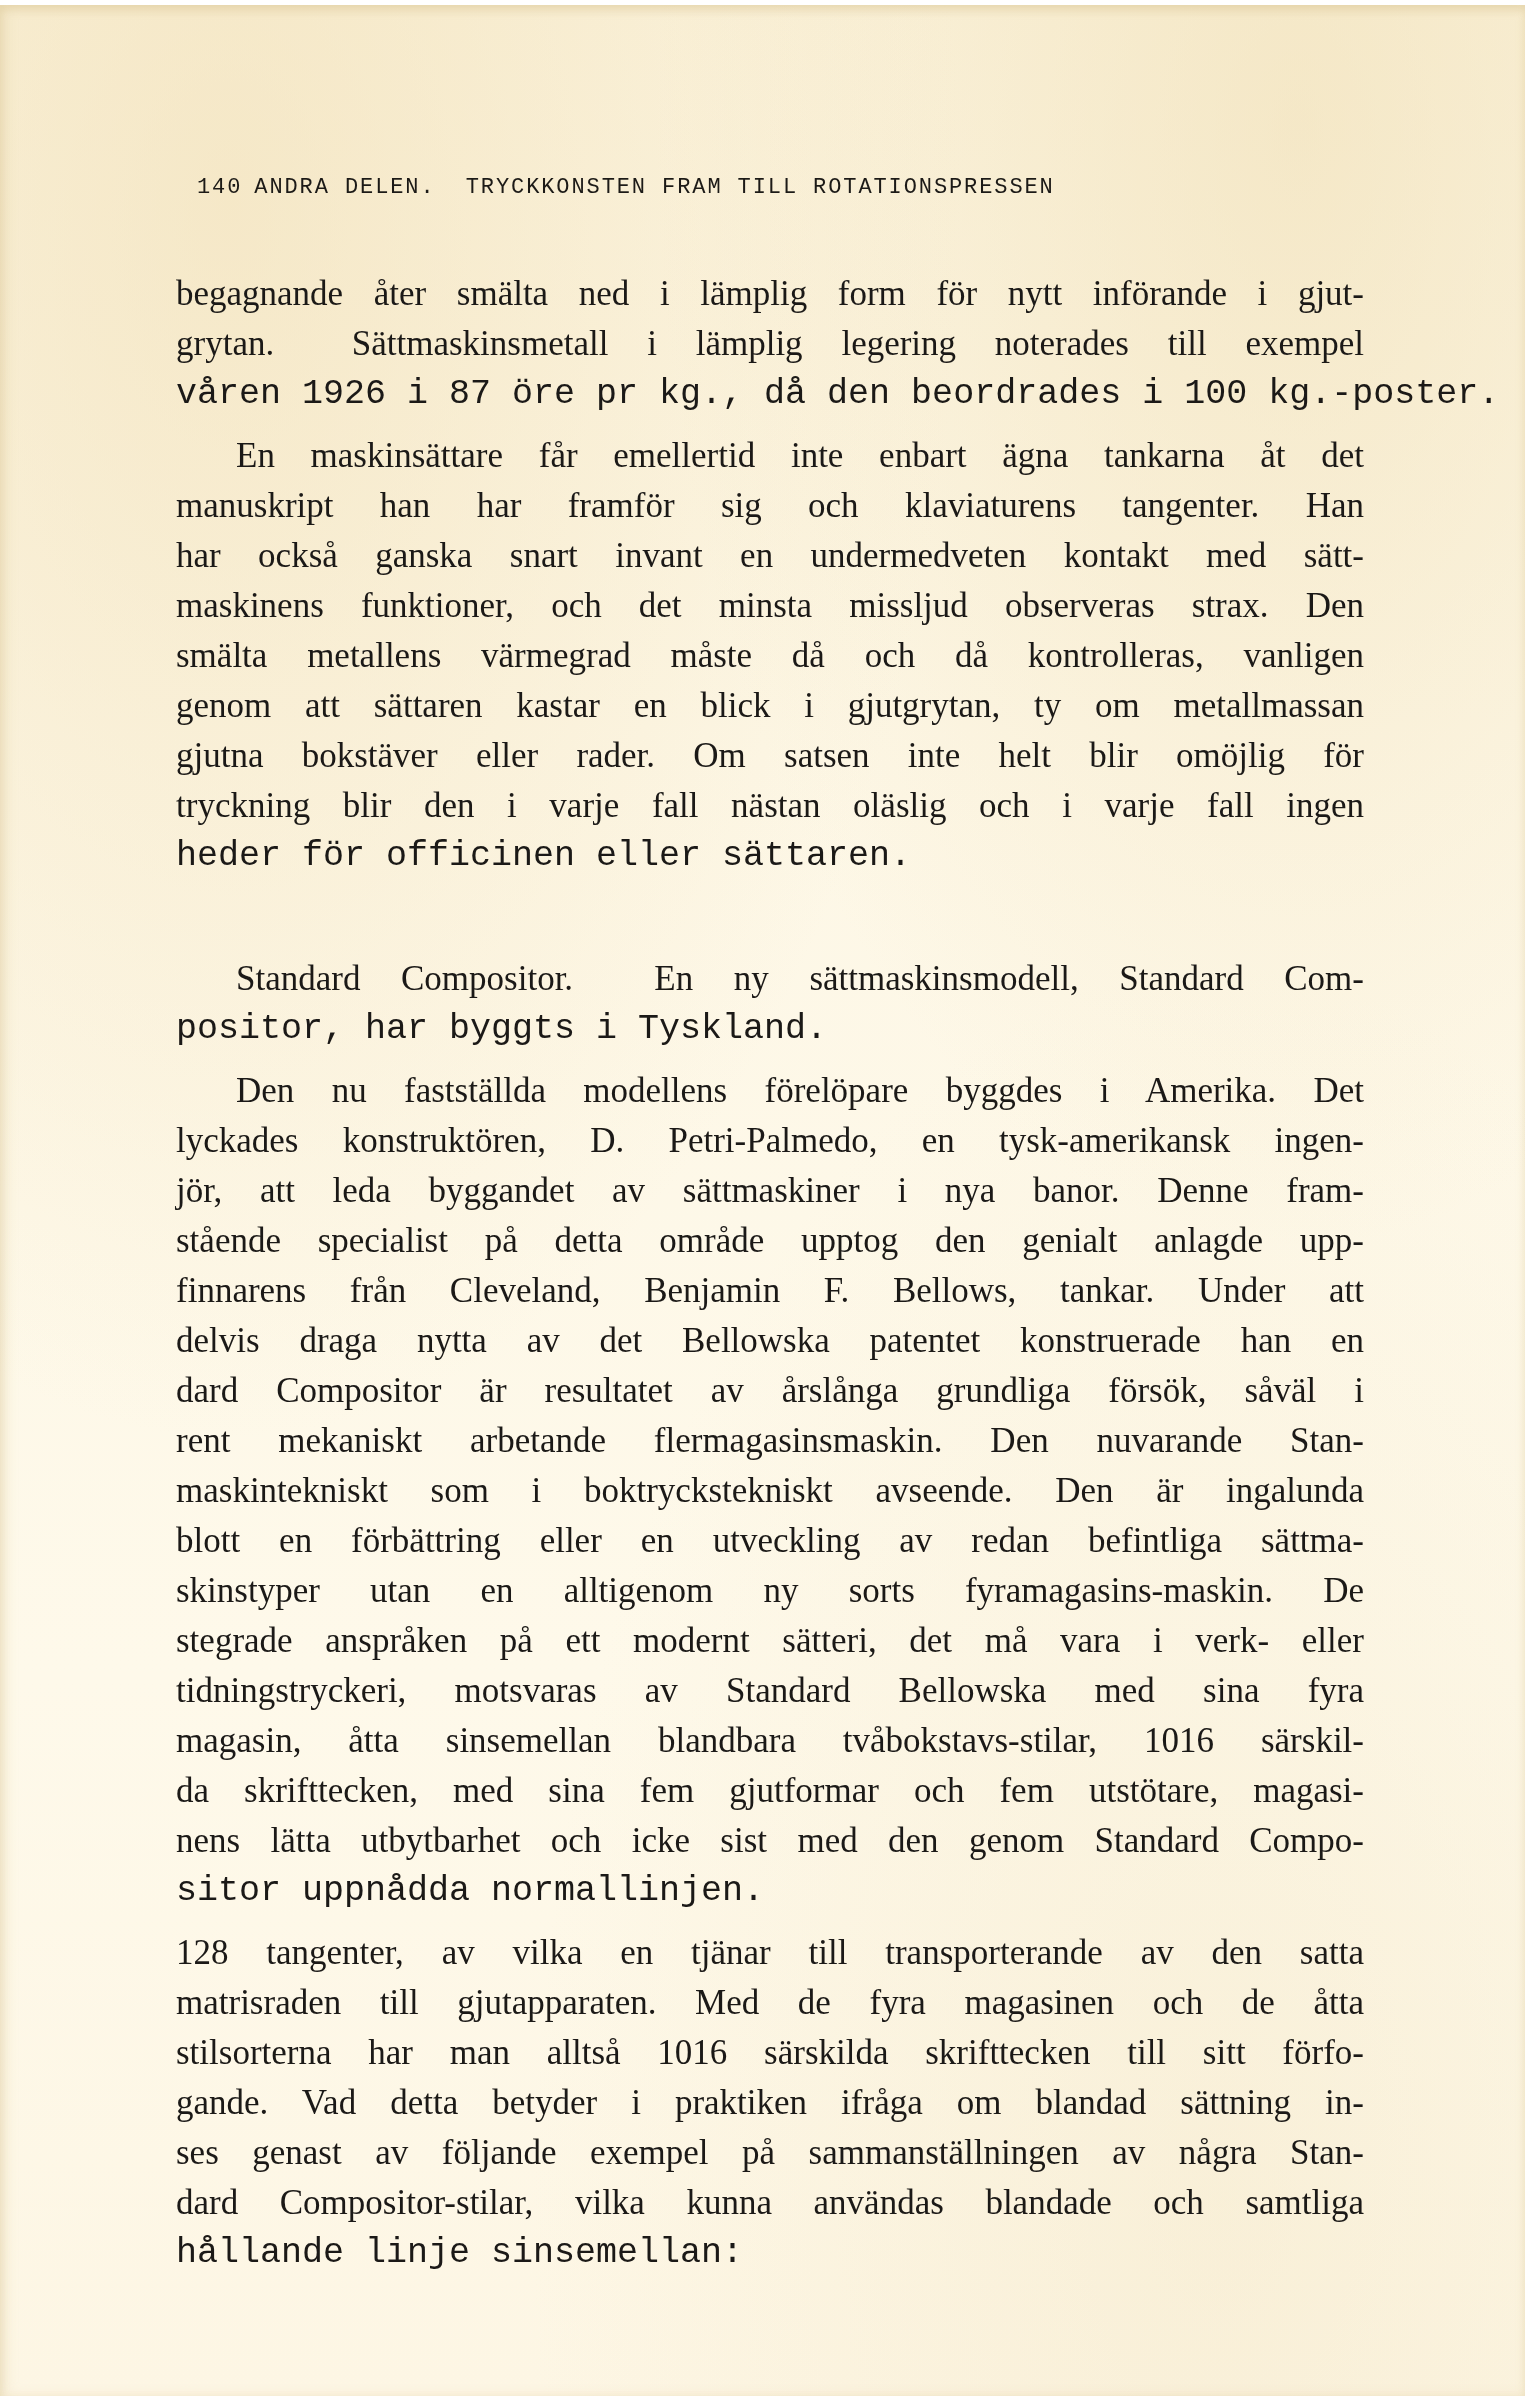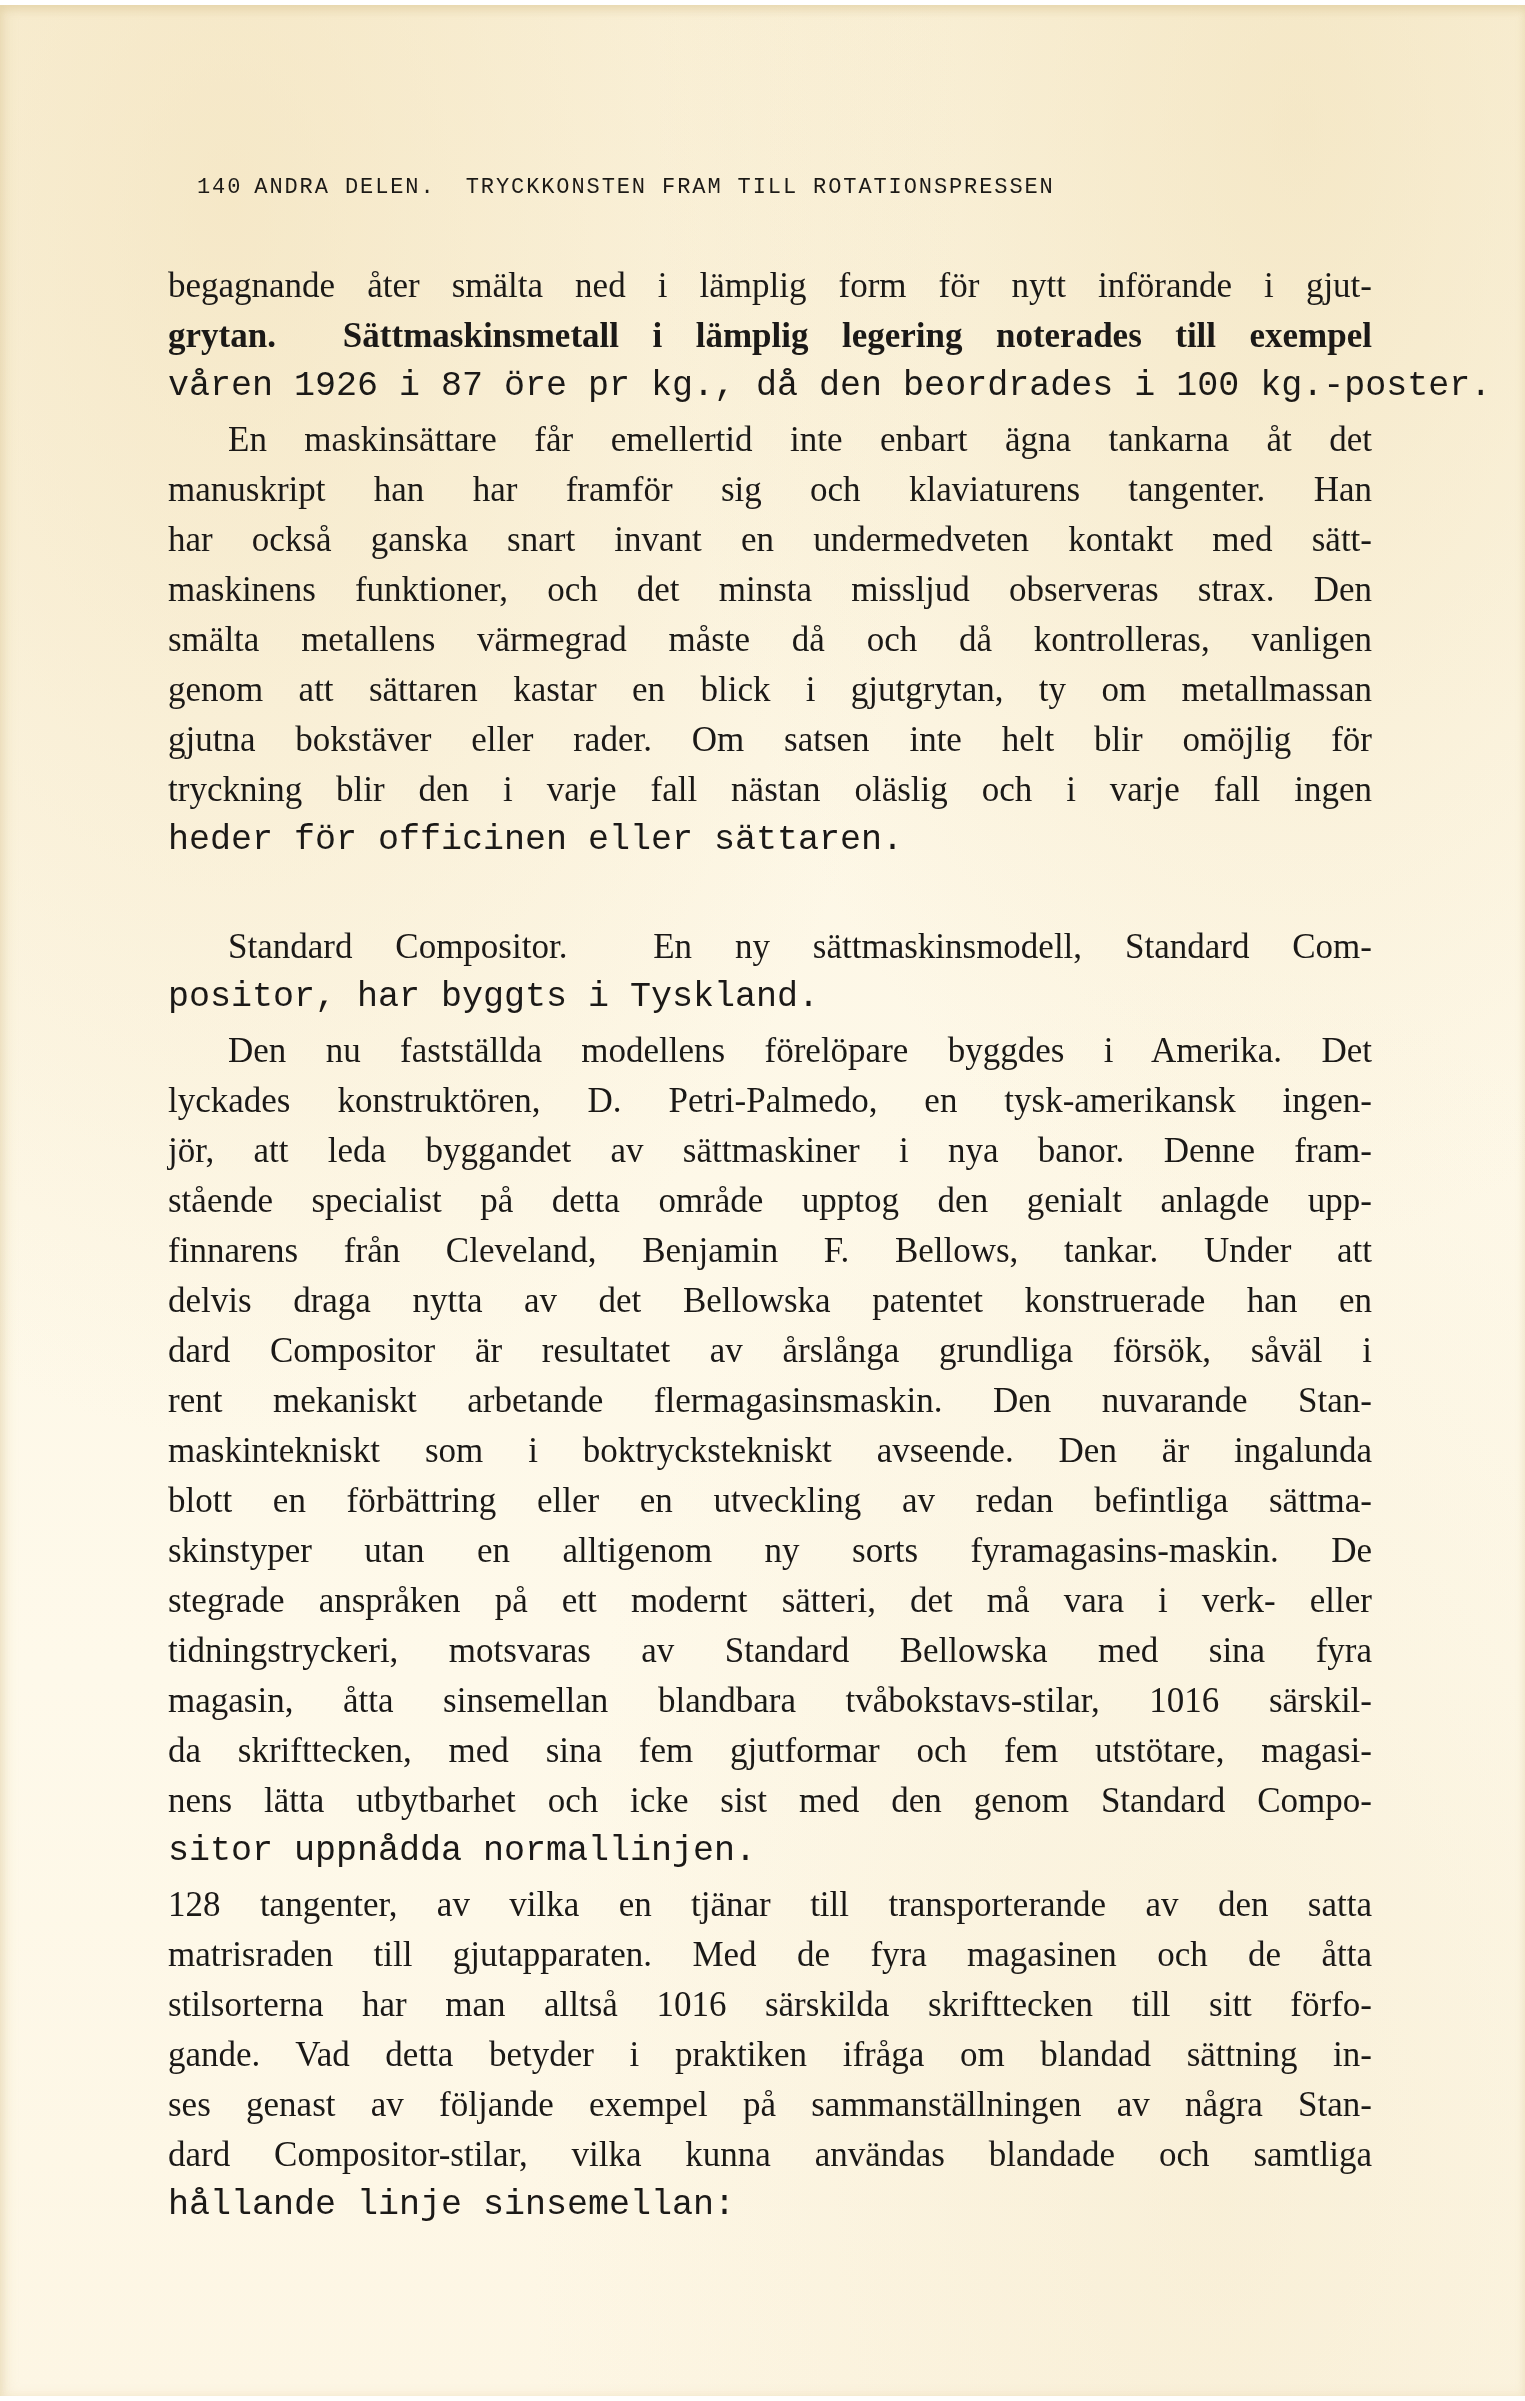--- a/index.html
+++ b/index.html
@@ -43,21 +43,21 @@
     .body-text {
       position: absolute;
       left: 164px;
       top: 252px;
       width: 1212px;
       font-family: "Liberation Serif", "DejaVu Serif", serif;
       font-size: 35px;
       color: #1b1917;
     }
     .para {
-      margin: 4px;
+      margin: 12px;
     }
     .line {
       display: block;
       height: 50px;
       line-height: 50px;
       white-space: nowrap;
       text-align: justify;
       text-align-last: justify;
       transform-origin: left center;
     }
@@ -80,21 +80,21 @@
 <div class="page">
 
   <div class="running-head">
     <span class="page-number">140</span><span style="white-space:pre;">ANDRA DELEN.  TRYCKKONSTEN FRAM TILL ROTATIONSPRESSEN</span>
   </div>
 
   <div class="body-text">
 
     <div class="para">
       <span class="line">begagnande åter smälta ned i lämplig form för nytt införande i gjut-</span>
-      <span class="line" style="white-space:pre;font-weight:bold;">grytan.  Sättmaskinsmetall i lämplig legering noterades till exempel</span>
+      <span class="line" style="white-space:pre;">grytan.  Sättmaskinsmetall i lämplig legering noterades till exempel</span>
       <span class="line last">våren 1926 i 87 öre pr kg., då den beordrades i 100 kg.-poster.</span>
     </div>
 
     <div class="para">
       <span class="line indent">En maskinsättare får emellertid inte enbart ägna tankarna åt det</span>
       <span class="line">manuskript han har framför sig och klaviaturens tangenter.  Han</span>
       <span class="line">har också ganska snart invant en undermedveten kontakt med sätt-</span>
       <span class="line">maskinens funktioner, och det minsta missljud observeras strax.  Den</span>
       <span class="line">smälta metallens värmegrad måste då och då kontrolleras, vanligen</span>
       <span class="line">genom att sättaren kastar en blick i gjutgrytan, ty om metallmassan</span>

